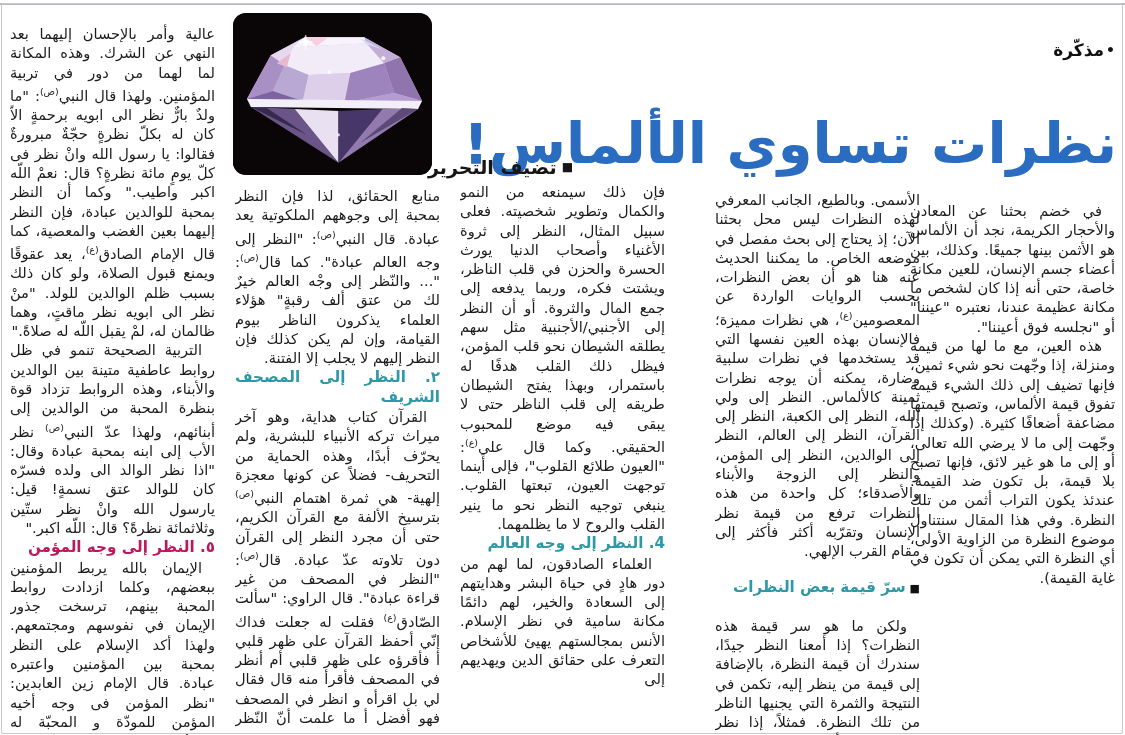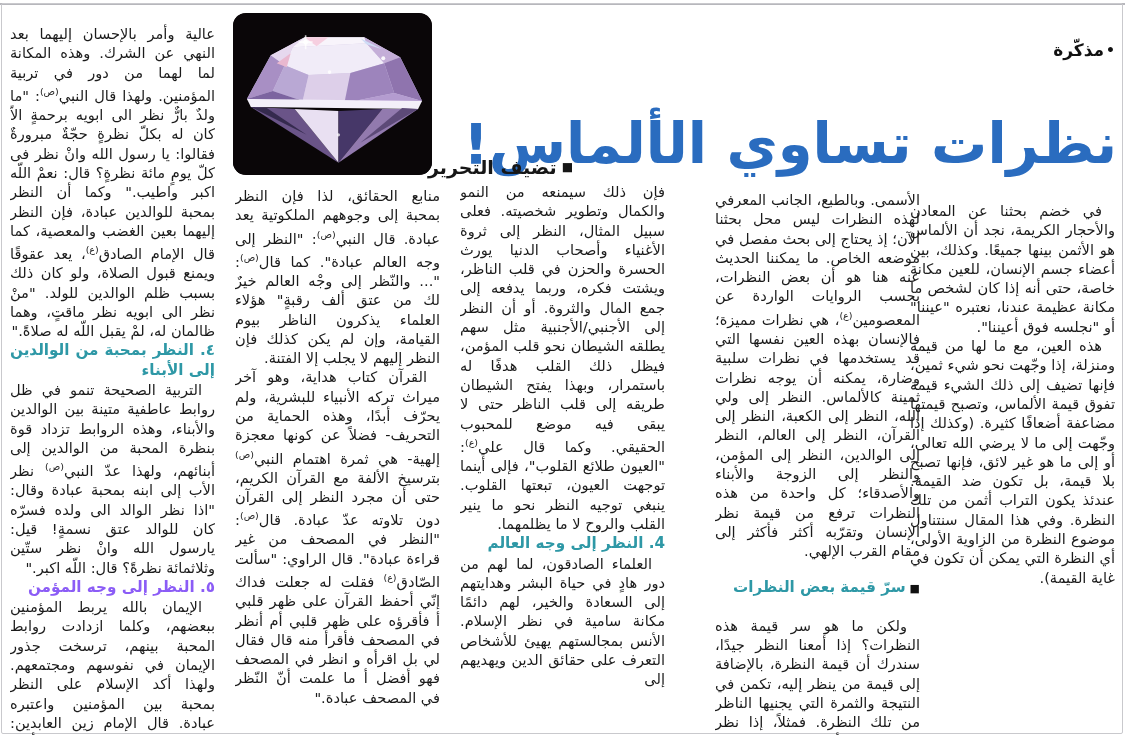--- a/index.html
+++ b/index.html
@@ -112,21 +112,21 @@
     <h3 class="h-main" style="color: rgb(46, 152, 166);"><span class="sq">■</span>سرّ قيمة بعض النظرات</h3>
     <p class="para indent flow">ولكن ما هو سر قيمة هذه النظرات؟ إذا أمعنا النظر جيدًا، سندرك أن قيمة النظرة، بالإضافة إلى قيمة من ينظر إليه، تكمن في النتيجة والثمرة التي يجنيها الناظر من تلك النظرة. فمثلاً، إذا نظر الإنسان إلى أشياء تلهيه عن ذاته وتشغله عن ذكر الله وتفكيره،</p>
   </div>
 <div id="col-3" class="col">
     <p class="para cont">فإن ذلك سيمنعه من النمو والكمال وتطوير شخصيته. فعلى سبيل المثال، النظر إلى ثروة الأغنياء وأصحاب الدنيا يورث الحسرة والحزن في قلب الناظر، ويشتت فكره، وربما يدفعه إلى جمع المال والثروة. أو أن النظر إلى الأجنبي/الأجنبية مثل سهم يطلقه الشيطان نحو قلب المؤمن، فيظل ذلك القلب هدفًا له باستمرار، وبهذا يفتح الشيطان طريقه إلى قلب الناظر حتى لا يبقى فيه موضع للمحبوب الحقيقي. وكما قال علي<span class="hon">(ع)</span>: "العيون طلائع القلوب"، فإلى أينما توجهت العيون، تبعتها القلوب. ينبغي توجيه النظر نحو ما ينير القلب والروح لا ما يظلمهما.</p>
     <h3 class="h-num" style="color: rgb(46, 152, 166);">4. النظر إلى وجه العالم</h3>
     <p class="para indent flow">العلماء الصادقون، لما لهم من دور هادٍ في حياة البشر وهدايتهم إلى السعادة والخير، لهم دائمًا مكانة سامية في نظر الإسلام. الأنس بمجالستهم يهيئ للأشخاص التعرف على حقائق الدين ويهديهم إلى</p>
   </div>
 <div id="col-4" class="col">
     <p class="para cont">منابع الحقائق، لذا فإن النظر بمحبة إلى وجوههم الملكوتية يعد عبادة. قال النبي<span class="hon">(ص)</span>: "النظر إلى وجه العالم عبادة". كما قال<span class="hon">(ص)</span>: "... والنّظر إلى وجْه العالم خيرٌ لك من عتق ألف رقبةٍ" هؤلاء العلماء يذكرون الناظر بيوم القيامة، وإن لم يكن كذلك فإن النظر إليهم لا يجلب إلا الفتنة.</p>
+    <h3 class="h-num" style="color: rgb(46, 152, 166);">٢. النظر إلى المصحف الشريف</h3>
     <p class="para indent">القرآن كتاب هداية، وهو آخر ميراث تركه الأنبياء للبشرية، ولم يحرّف أبدًا، وهذه الحماية من التحريف- فضلاً عن كونها معجزة إلهية- هي ثمرة اهتمام النبي<span class="hon">(ص)</span> بترسيخ الألفة مع القرآن الكريم، حتى أن مجرد النظر إلى القرآن دون تلاوته عدّ عبادة. قال<span class="hon">(ص)</span>: "النظر في المصحف من غير قراءة عبادة". قال الراوي: "سألت الصّادق<span class="hon">(ع)</span> فقلت له جعلت فداك إنّي أحفظ القرآن على ظهر قلبي أ فأقرؤه على ظهر قلبي أم أنظر في المصحف فأقرأ منه قال فقال لي بل اقرأه و انظر في المصحف فهو أفضل أ ما علمت أنّ النّظر في المصحف عبادة."</p>
   </div>
 <div id="col-5" class="col">
     <p class="para cont">عالية وأمر بالإحسان إليهما بعد النهي عن الشرك. وهذه المكانة لما لهما من دور في تربية المؤمنين. ولهذا قال النبي<span class="hon">(ص)</span>: "ما ولدٌ بارٌّ نظر الى ابويه برحمةٍ الاّ كان له بكلّ نظرةٍ حجّةٌ مبرورةٌ فقالوا: يا رسول الله وانْ نظر فى كلّ يومٍ مائة نظرةٍ؟ قال: نعمْ اللّه اكبر واطيب." وكما أن النظر بمحبة للوالدين عبادة، فإن النظر إليهما بعين الغضب والمعصية، كما قال الإمام الصادق<span class="hon">(ع)</span>، يعد عقوقًا ويمنع قبول الصلاة، ولو كان ذلك بسبب ظلم الوالدين للولد. "منْ نظر الى ابويه نظر ماقتٍ، وهما ظالمان له، لمْ يقبل اللّه له صلاةً."</p>
-    <h3 class="h-num" style="color: rgb(46, 152, 166);">٤. النظر بمحبة من الوالدين إلى الأبناء</h3>
     <p class="para indent">التربية الصحيحة تنمو في ظل روابط عاطفية متينة بين الوالدين والأبناء، وهذه الروابط تزداد قوة بنظرة المحبة من الوالدين إلى أبنائهم، ولهذا عدّ النبي<span class="hon">(ص)</span> نظر الأب إلى ابنه بمحبة عبادة وقال: "اذا نظر الوالد الى ولده فسرّه كان للوالد عتق نسمةٍ! قيل: يارسول الله وانْ نظر ستّين وثلاثمائة نظرةً؟ قال: اللّه اكبر."</p>
-    <h3 class="h-num" style="color: #8b5cf6;">٥. النظر إلى وجه المؤمن</h3>
+    <h3 class="h-num" style="color: #be185d;">٥. النظر إلى وجه المؤمن</h3>
     <p class="para indent">الإيمان بالله يربط المؤمنين ببعضهم، وكلما ازدادت روابط المحبة بينهم، ترسخت جذور الإيمان في نفوسهم ومجتمعهم. ولهذا أكد الإسلام على النظر بمحبة بين المؤمنين واعتبره عبادة. قال الإمام زين العابدين: "نظر المؤمن فى وجه أخيه المؤمن للمودّة و المحبّة له عبادةٌ".</p>
   </div>
 
 </body></html>

